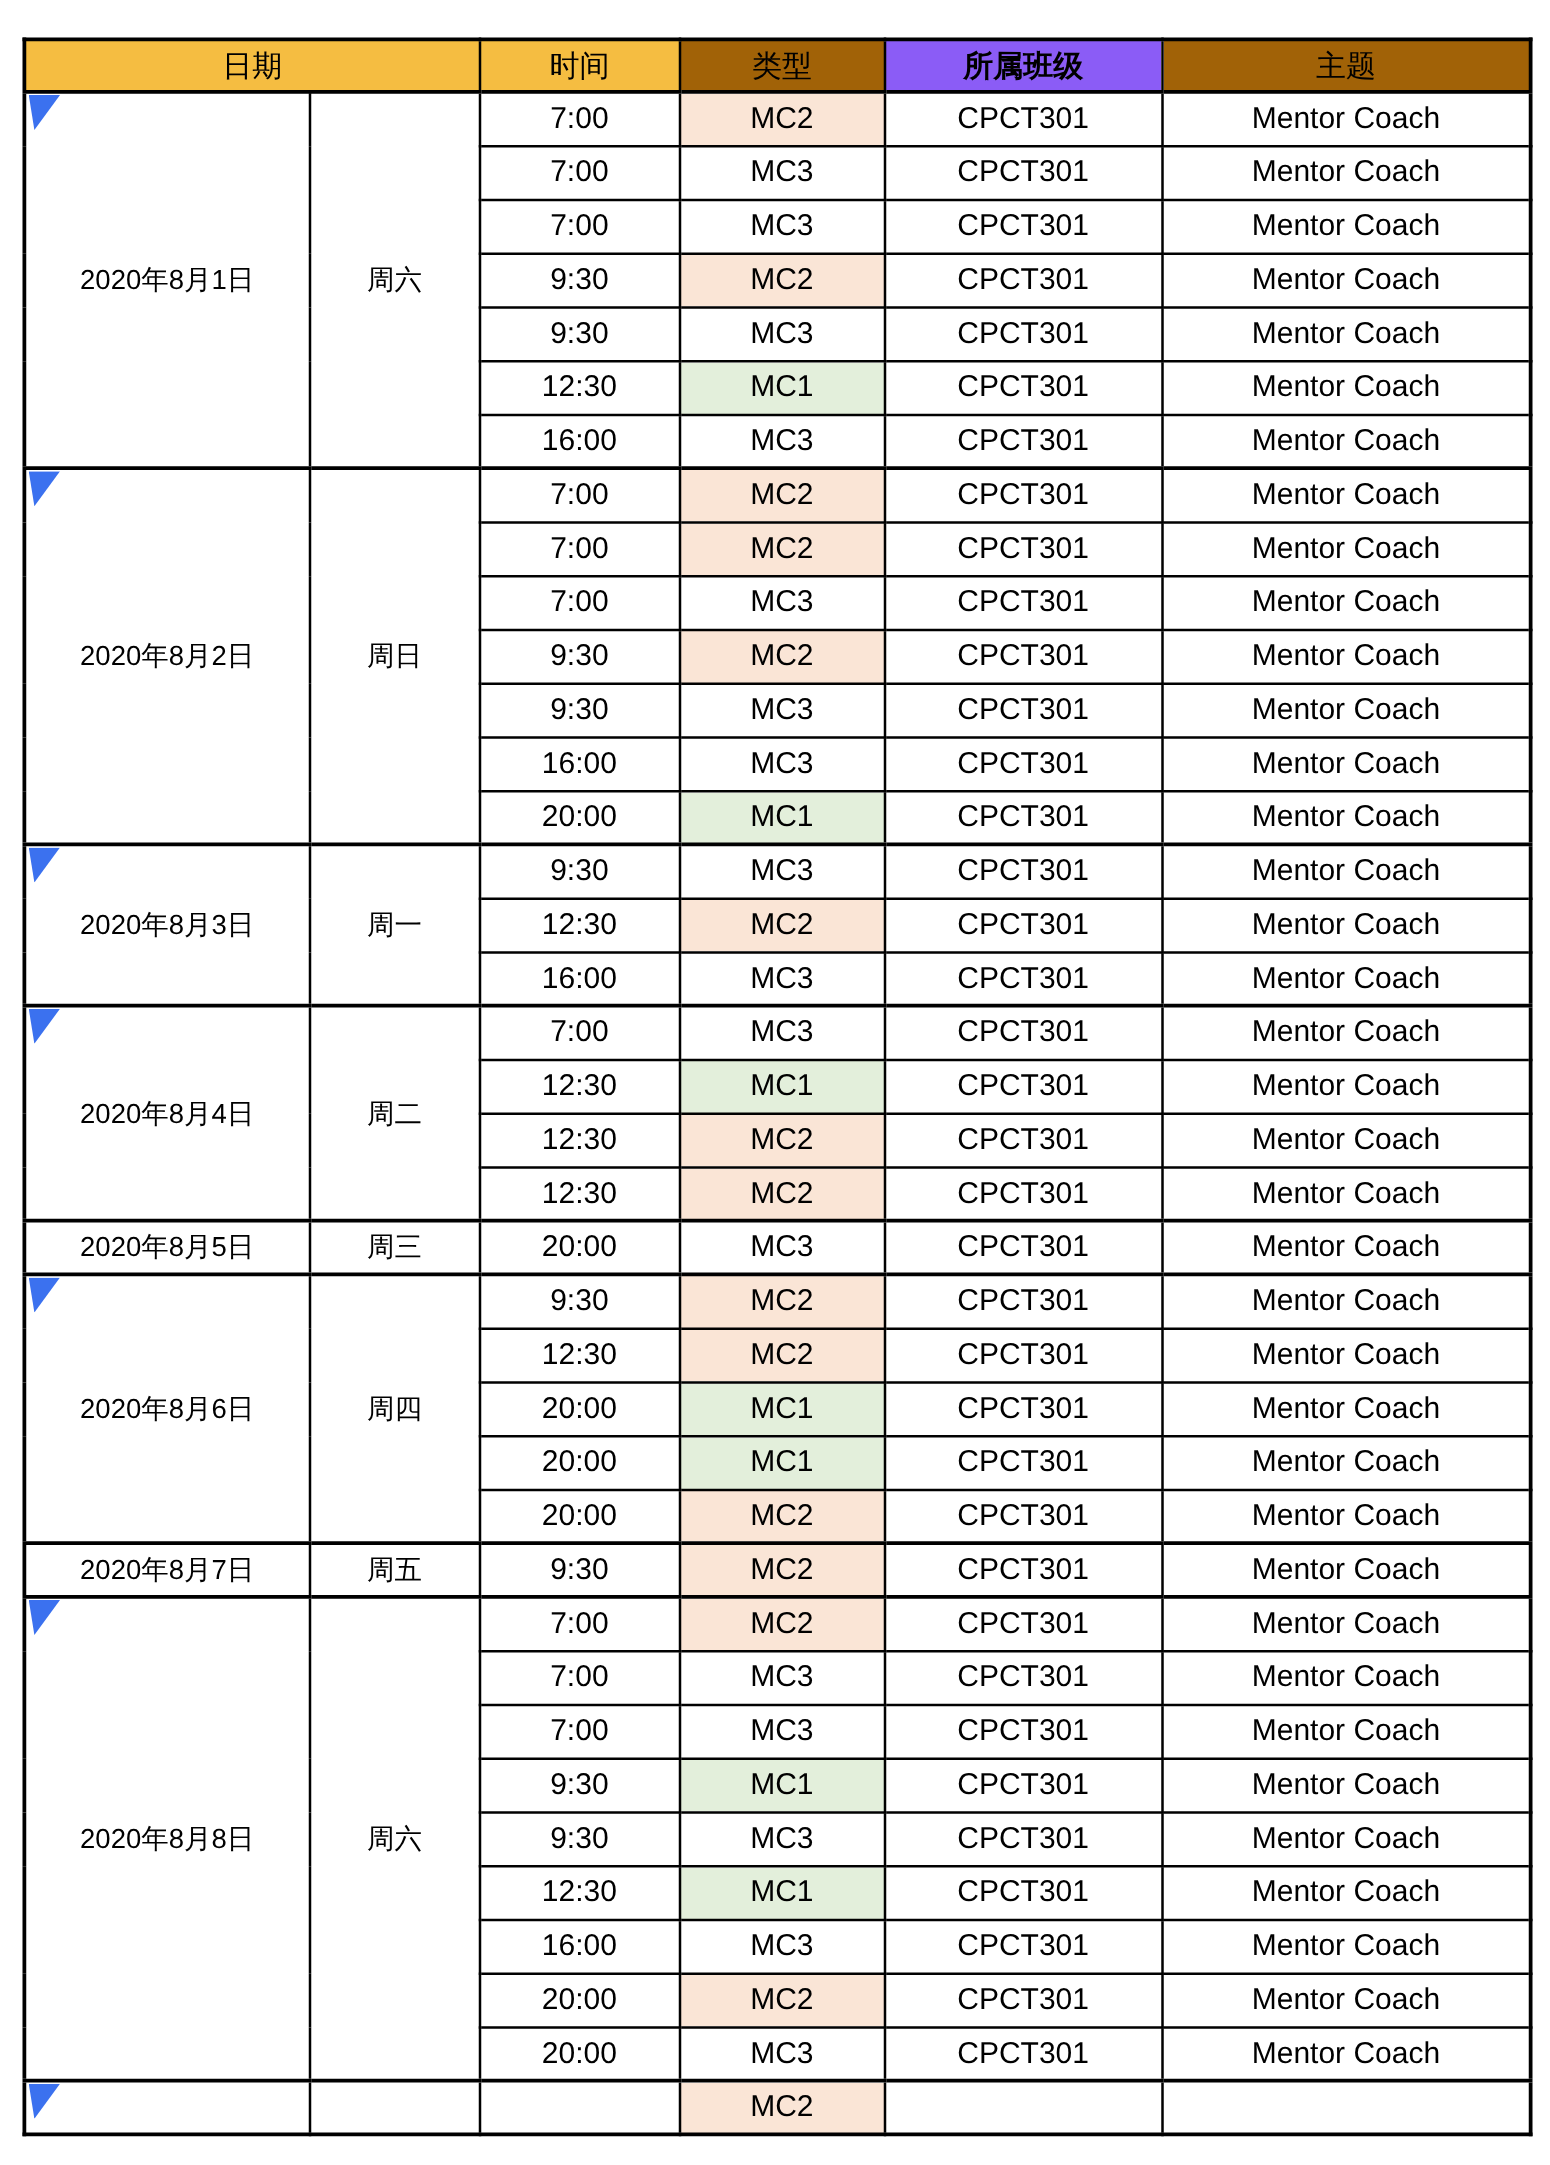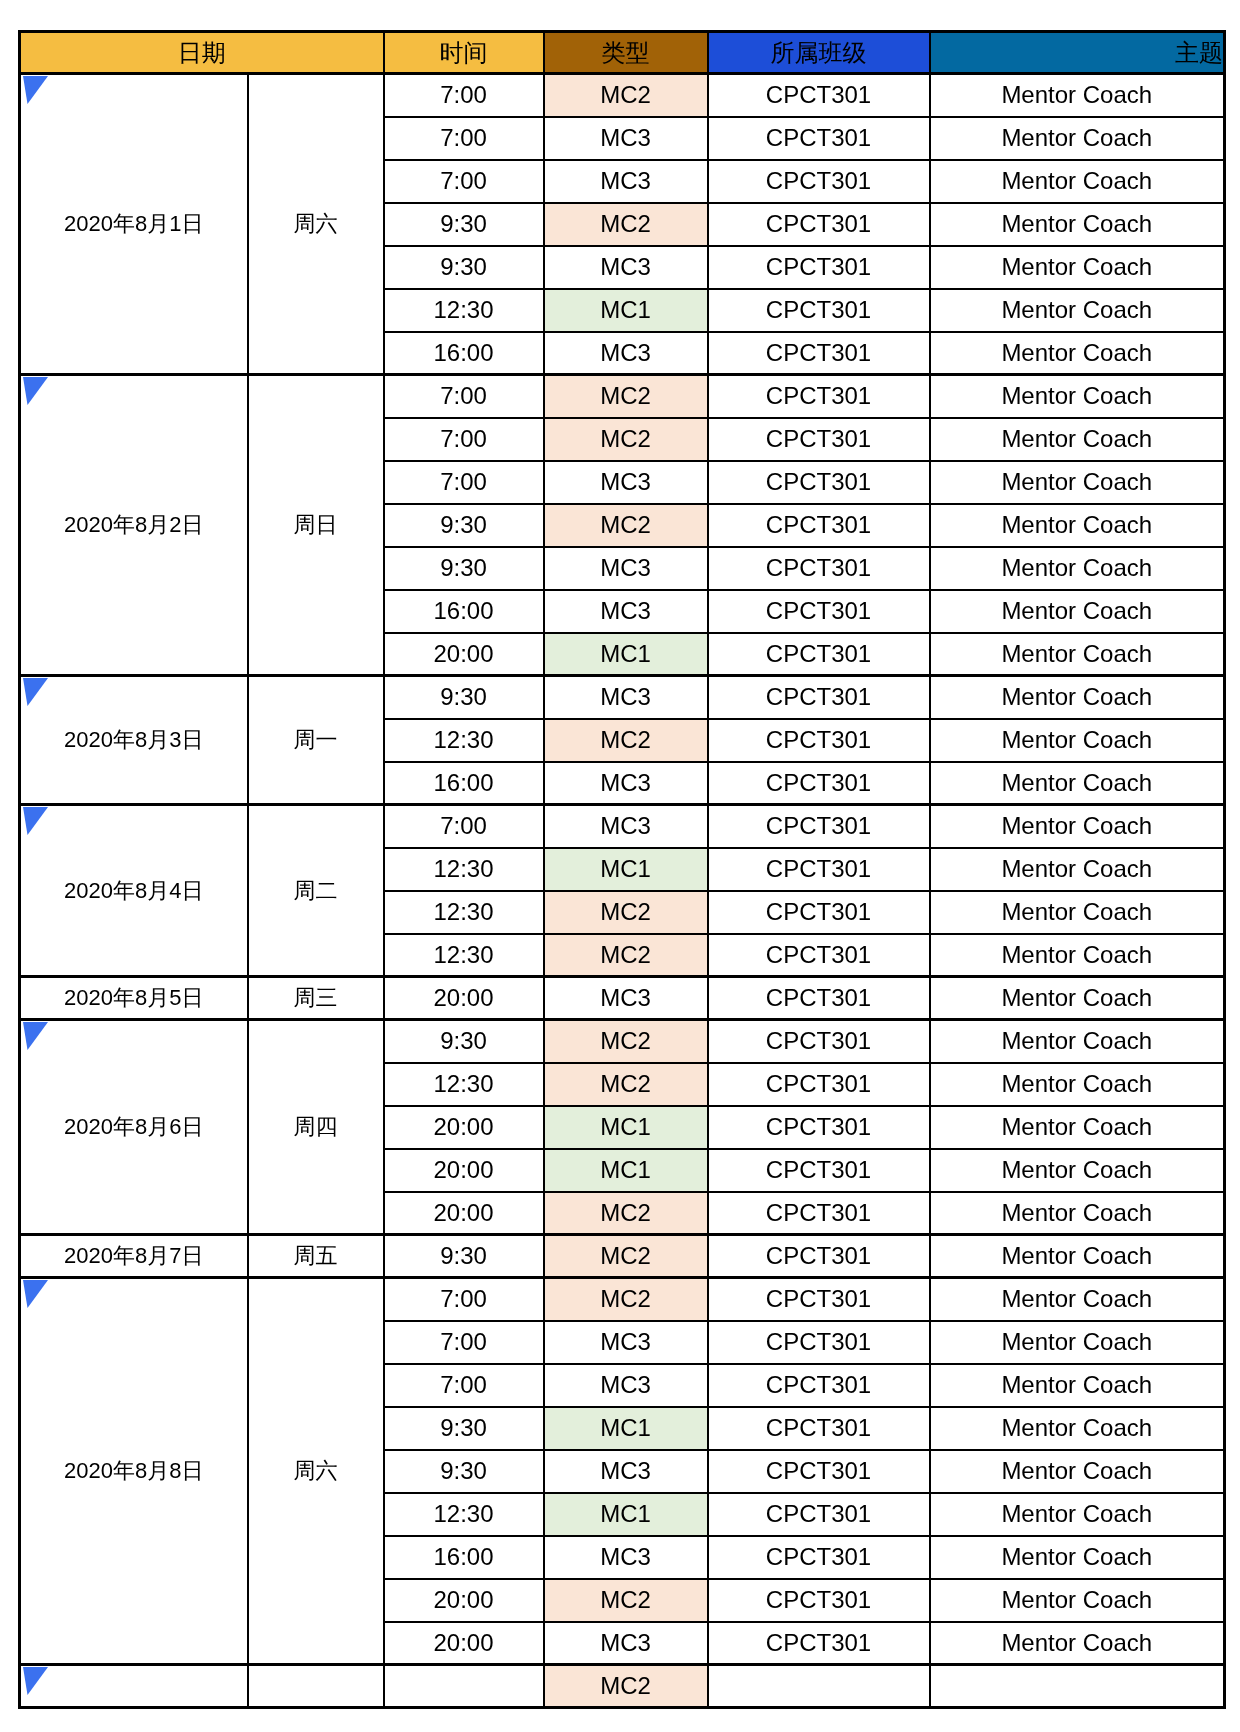--- a/index.html
+++ b/index.html
@@ -66,22 +66,22 @@
       <col style="width:160px">
       <col style="width:164px">
       <col style="width:222px">
       <col style="width:295px">
     </colgroup>
     <thead>
       <tr>
         <th colspan="2" style="background: rgb(245, 189, 65);">日期</th>
         <th style="background: rgb(245, 189, 65);">时间</th>
         <th style="background: #a16207;">类型</th>
-        <th style="background: #1d4ed8;">所属班级</th>
-        <th style="background: #0369a1; text-align: right;">主题</th>
+        <th style="background: #8b5cf6; font-weight: bold;">所属班级</th>
+        <th style="background: #a16207;">主题</th>
       </tr>
     </thead>
     <tbody>
         <tr class="group-start">
           <td rowspan="7" class="date-cell"><span class="marker" style="background: rgb(59, 113, 239);"></span><span>2020年8月1日</span></td>
           <td rowspan="7" class="weekday-cell">周六</td>
           <td class="time-cell">7:00</td>
           <td class="type-cell" style="background: rgb(250, 229, 214);">MC2</td>
           <td class="class-cell">CPCT301</td>
           <td class="topic-cell">Mentor Coach</td>

